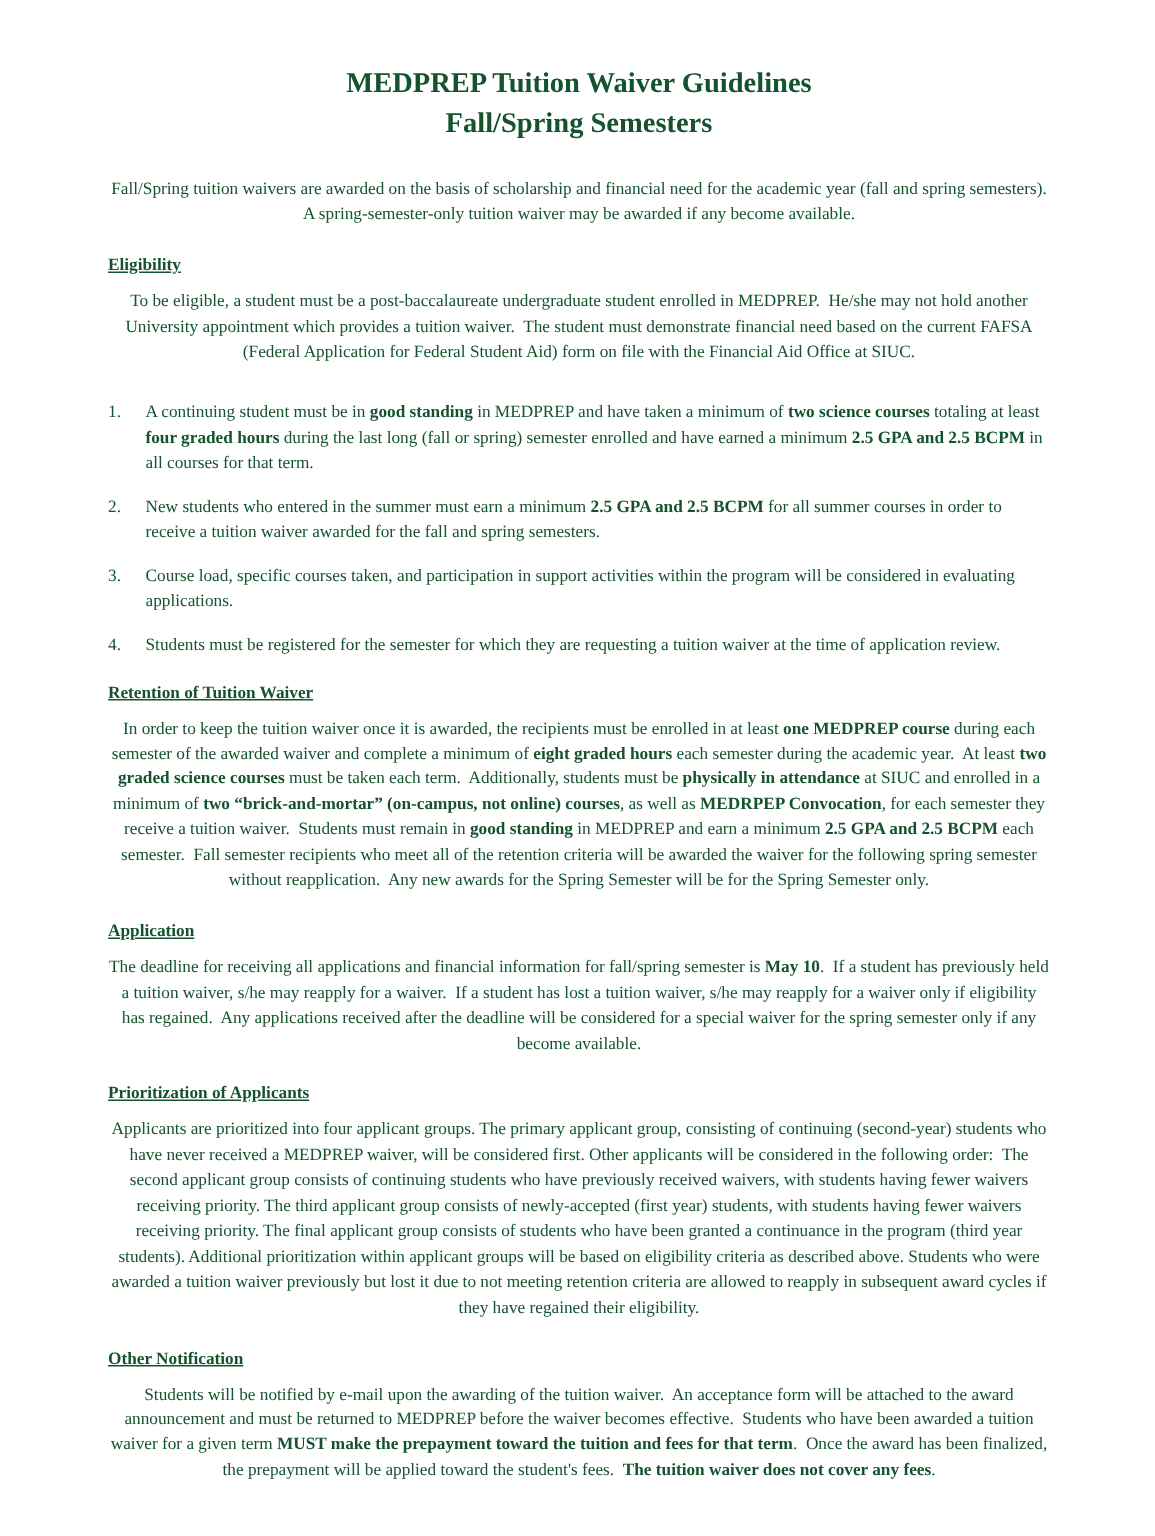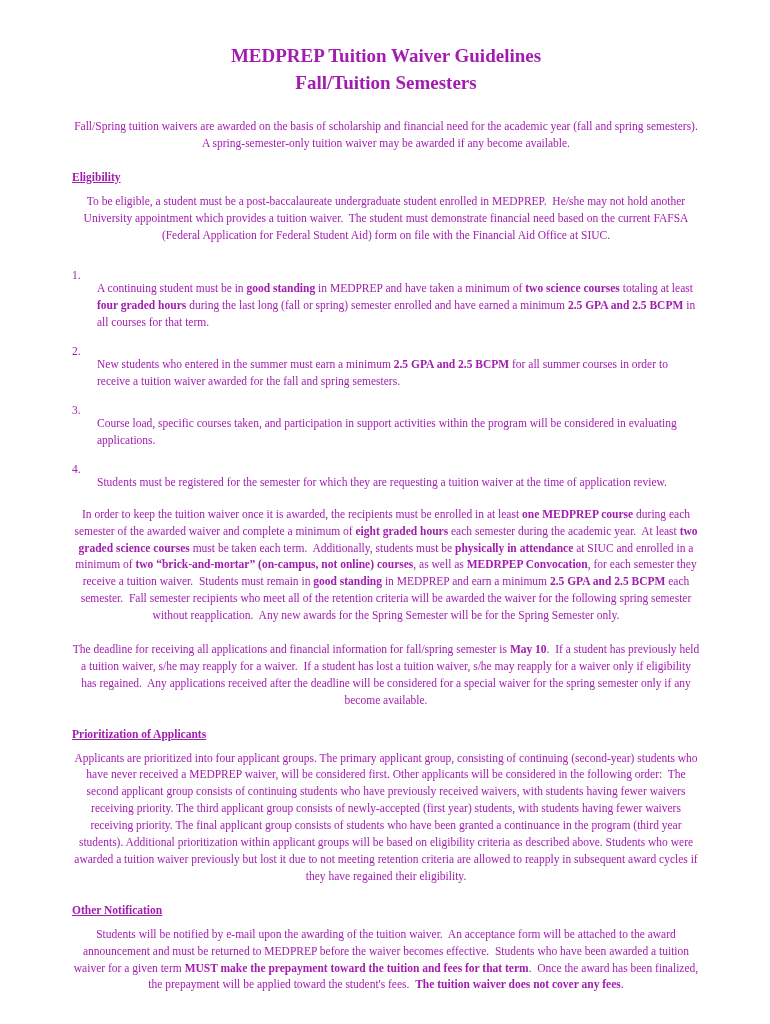--- a/index.html
+++ b/index.html
@@ -1,21 +1,21 @@
 <!DOCTYPE html>
 <html><head>
 <meta charset="utf-8">
 <style>
   html, body { margin: 0; padding: 0; background: #ffffff; }
   .page {
     position: relative;
     width: 770px;
     height: 1024px;
     background: #ffffff;
-    color: #a21caf;
+    color: #14532d;
     font-family: "Liberation Serif", "DejaVu Serif", serif;
     overflow: hidden;
     box-sizing: border-box;
   }
   .content {
     padding: 42px 70px 0 72px;
   }
   .title-block {
     text-align: center;
     font-weight: bold;
@@ -38,32 +38,32 @@
   .list { margin: 0 0 15px 0; }
   .list-item {
     display: flex;
     margin: 0 0 12px 0;
   }
   .list-item:last-child { margin-bottom: 15px; }
   .list-num {
     flex: 0 0 25px;
     width: 25px;
   }
-  .list-text { flex: 1 1 auto; margin-top: 13px; }
+  .list-text { flex: 1 1 auto; }
   b { font-weight: bold; }
 </style>
 </head>
 <body>
 
 <div class="page">
   <div class="content">
 
     <div class="title-block">
       <div>MEDPREP Tuition Waiver Guidelines</div>
-      <div>Fall/Tuition Semesters</div>
+      <div>Fall/Spring Semesters</div>
     </div>
 
     <p class="para">Fall/Spring tuition waivers are awarded on the basis of scholarship and financial need for the academic year (fall and spring semesters). A spring-semester-only tuition waiver may be awarded if any become available.</p>
 
     <h2 class="section-heading">Eligibility</h2>
     <p class="para para-tight">To be eligible, a student must be a post-baccalaureate undergraduate student enrolled in MEDPREP.  He/she may not hold another University appointment which provides a tuition waiver.  The student must demonstrate financial need based on the current FAFSA (Federal Application for Federal Student Aid) form on file with the Financial Aid Office at SIUC.</p>
 
     <div class="list">
       <div class="list-item">
         <span class="list-num">1.</span>
@@ -76,22 +76,24 @@
       <div class="list-item">
         <span class="list-num">3.</span>
         <span class="list-text">Course load, specific courses taken, and participation in support activities within the program will be considered in evaluating applications.</span>
       </div>
       <div class="list-item">
         <span class="list-num">4.</span>
         <span class="list-text">Students must be registered for the semester for which they are requesting a tuition waiver at the time of application review.</span>
       </div>
     </div>
 
+    <h2 class="section-heading">Retention of Tuition Waiver</h2>
     <p class="para">In order to keep the tuition waiver once it is awarded, the recipients must be enrolled in at least <b>one MEDPREP course</b> during each semester of the awarded waiver and complete a minimum of <b>eight graded hours</b> each semester during the academic year.  At least <b>two graded science courses</b> must be taken each term.  Additionally, students must be <b>physically in attendance</b> at SIUC and enrolled in a minimum of <b>two “brick-and-mortar” (on-campus, not online) courses</b>, as well as <b>MEDRPEP Convocation</b>, for each semester they receive a tuition waiver.  Students must remain in <b>good standing</b> in MEDPREP and earn a minimum <b>2.5 GPA and 2.5 BCPM</b> each semester.  Fall semester recipients who meet all of the retention criteria will be awarded the waiver for the following spring semester without reapplication.  Any new awards for the Spring Semester will be for the Spring Semester only.</p>
 
+    <h2 class="section-heading">Application</h2>
     <p class="para">The deadline for receiving all applications and financial information for fall/spring semester is <b>May 10</b>.  If a student has previously held a tuition waiver, s/he may reapply for a waiver.  If a student has lost a tuition waiver, s/he may reapply for a waiver only if eligibility has regained.  Any applications received after the deadline will be considered for a special waiver for the spring semester only if any become available.</p>
 
     <h2 class="section-heading">Prioritization of Applicants</h2>
     <p class="para">Applicants are prioritized into four applicant groups. The primary applicant group, consisting of continuing (second-year) students who have never received a MEDPREP waiver, will be considered first. Other applicants will be considered in the following order:  The second applicant group consists of continuing students who have previously received waivers, with students having fewer waivers receiving priority. The third applicant group consists of newly-accepted (first year) students, with students having fewer waivers receiving priority. The final applicant group consists of students who have been granted a continuance in the program (third year students). Additional prioritization within applicant groups will be based on eligibility criteria as described above. Students who were awarded a tuition waiver previously but lost it due to not meeting retention criteria are allowed to reapply in subsequent award cycles if they have regained their eligibility.</p>
 
     <h2 class="section-heading">Other Notification</h2>
     <p class="para">Students will be notified by e-mail upon the awarding of the tuition waiver.  An acceptance form will be attached to the award announcement and must be returned to MEDPREP before the waiver becomes effective.  Students who have been awarded a tuition waiver for a given term <b>MUST make the prepayment toward the tuition and fees for that term</b>.  Once the award has been finalized, the prepayment will be applied toward the student's fees.  <b>The tuition waiver does not cover any fees</b>.</p>
 
   </div>
 </div>

